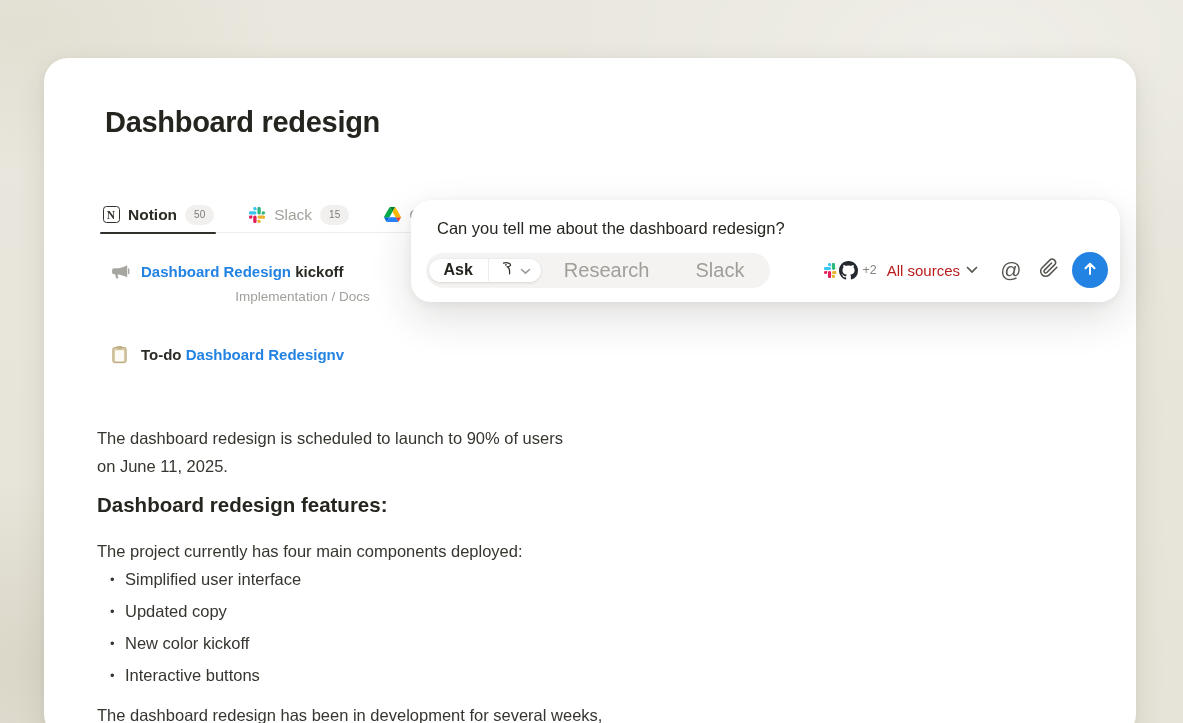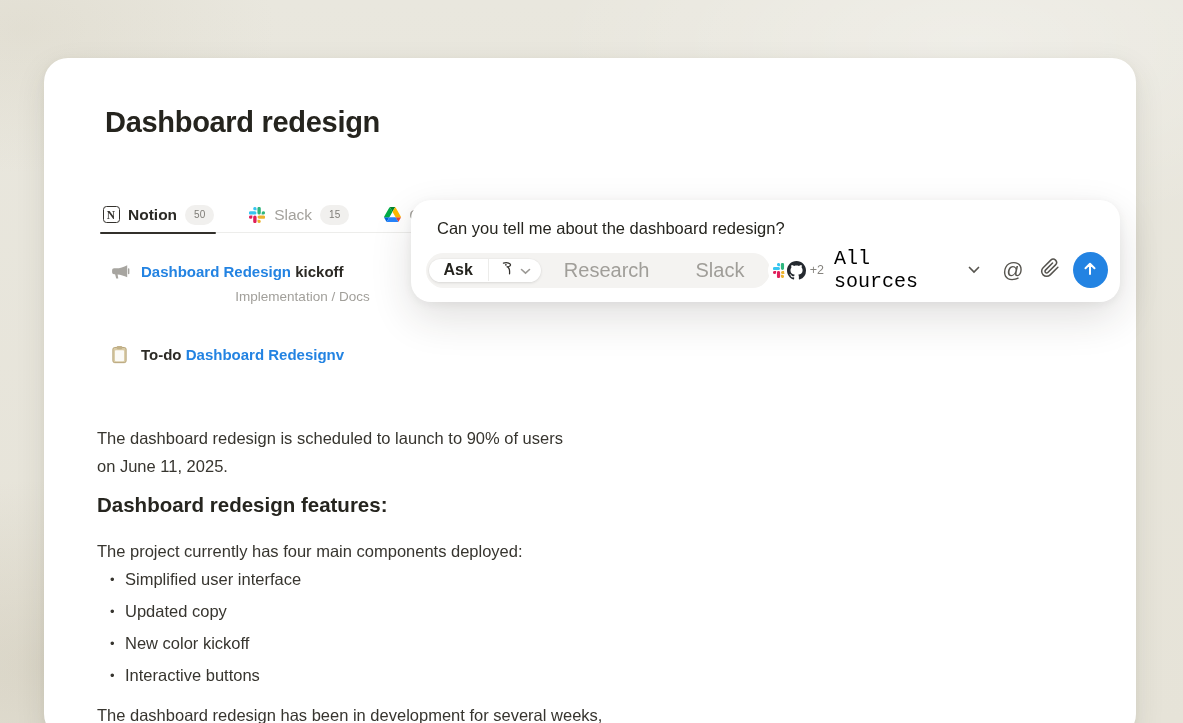--- a/index.html
+++ b/index.html
@@ -88,21 +88,21 @@
   .seg-option { padding:0 23px; font-size:20px; color:#a09e99; cursor:pointer; }
   .spacer { flex:1; }
 
   .sources-group { display:flex; align-items:center; cursor:pointer; }
   .avatar {
     width:21px; height:21px; border-radius:50%; background:#fff;
     box-shadow:0 0 0 2px #fff; display:flex; align-items:center; justify-content:center;
   }
   .avatar + .avatar { margin-left:-4px; }
   .plus-count { font-size:12.5px; color:#85837e; margin-left:3px; margin-right:10px; }
-  .sources-label { font-size:20px; color:#000000;font-family:Liberation Mono, monospace; }
+  .sources-label { font-size:15px; color:#b91c1c; }
   .chev { margin-left:6px; display:flex; }
 
   .icon-btn { display:flex; align-items:center; justify-content:center; width:30px; height:30px; cursor:pointer; }
   .at-glyph { font-size:21px; color:#57554f; }
 
   .send-btn {
     width:36px; height:36px; border-radius:50%; background:#2383e2; border:none;
     display:flex; align-items:center; justify-content:center; cursor:pointer; margin-left:8px;
   }
 

